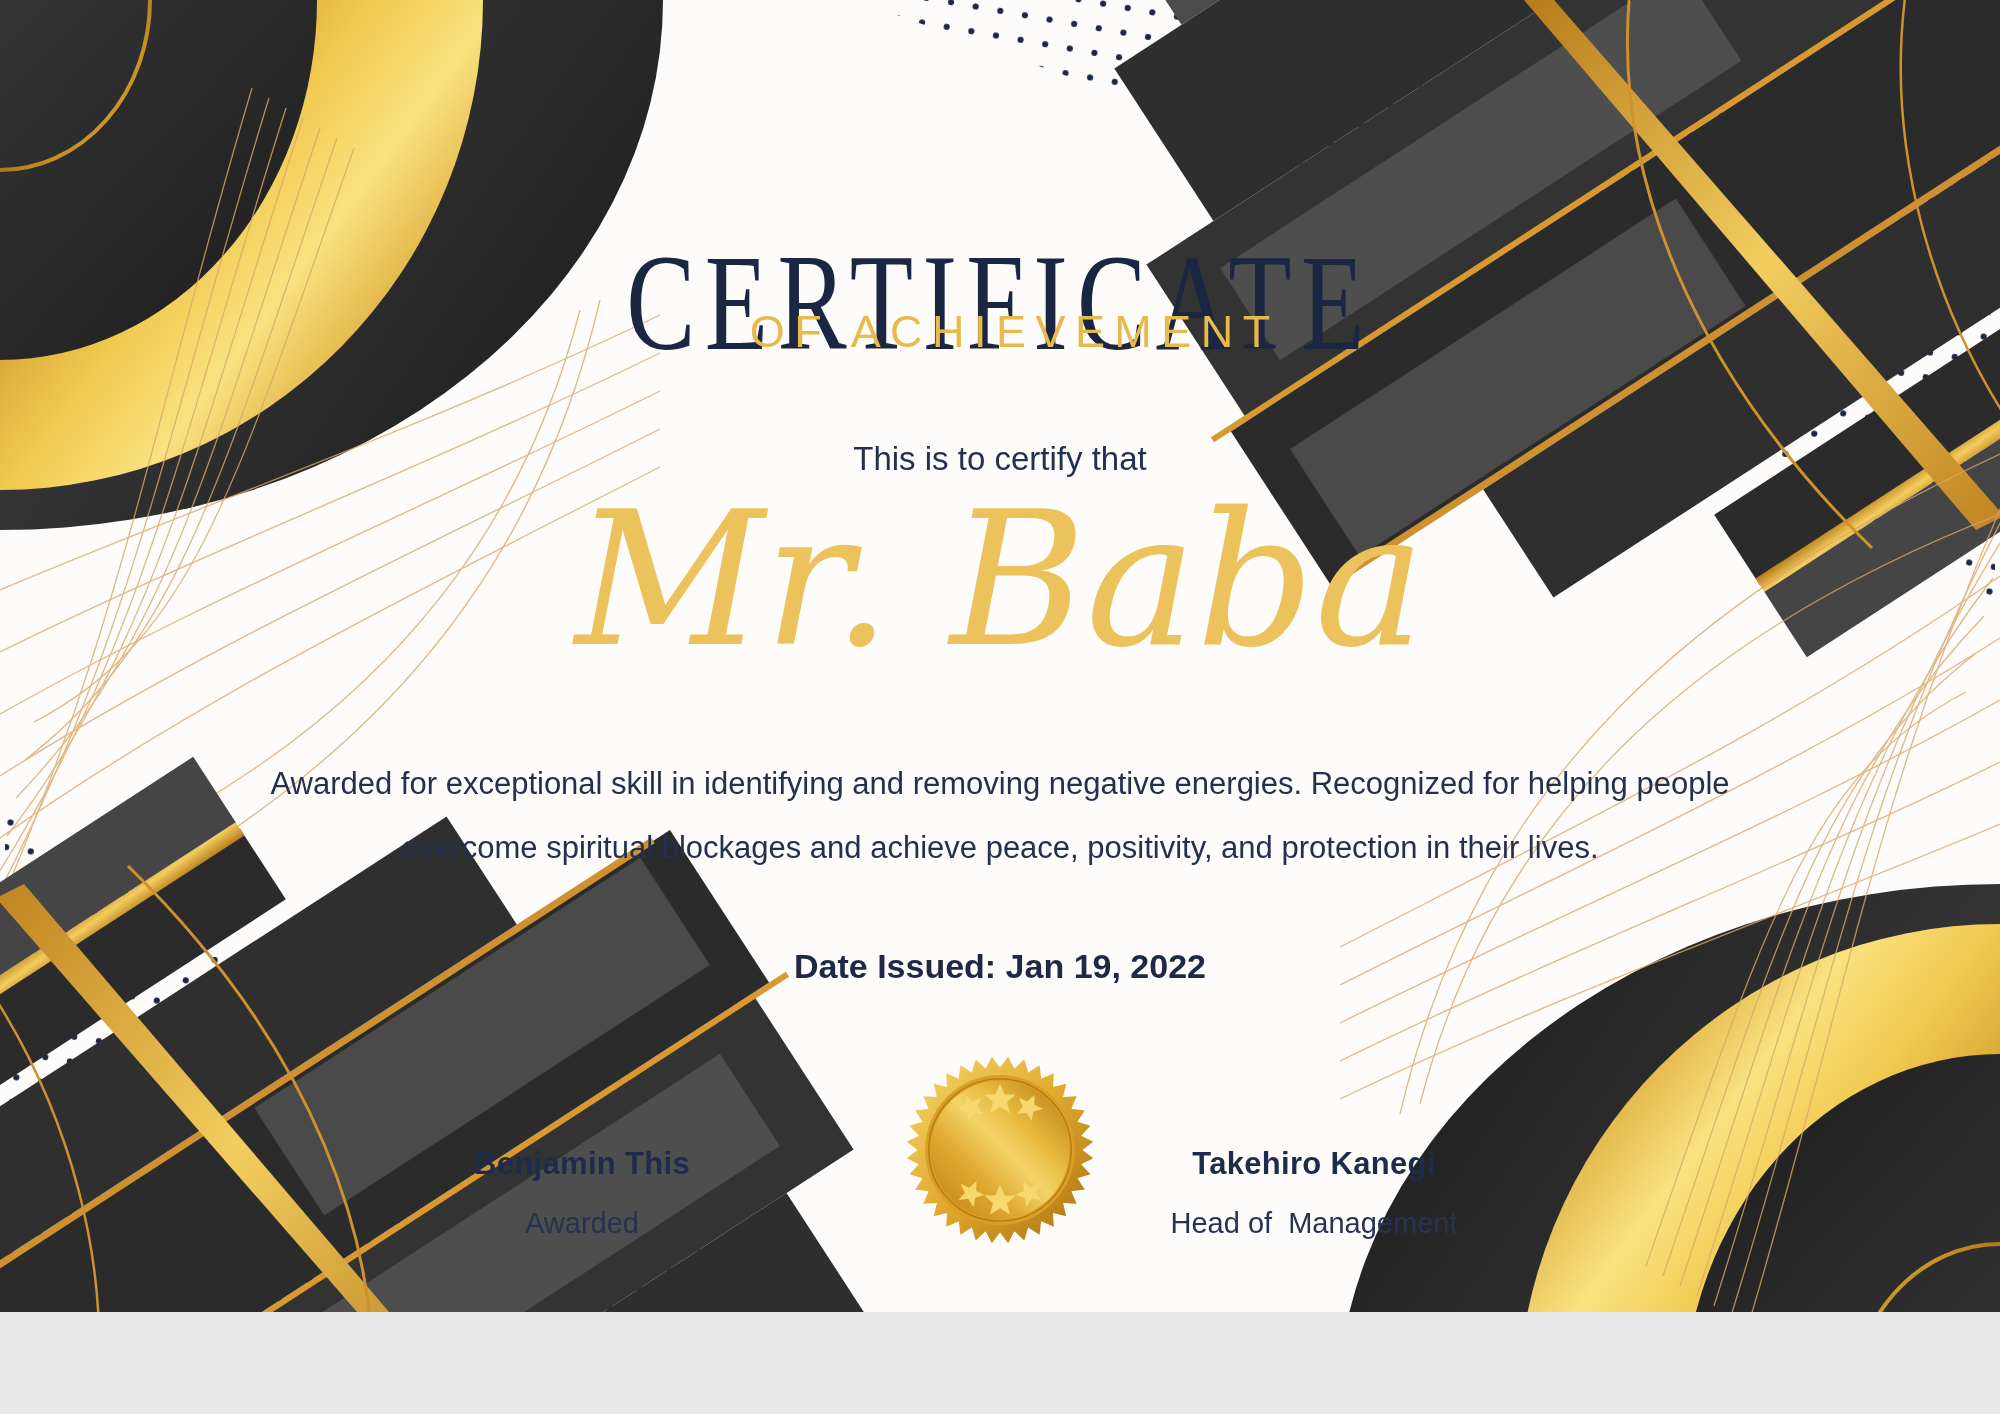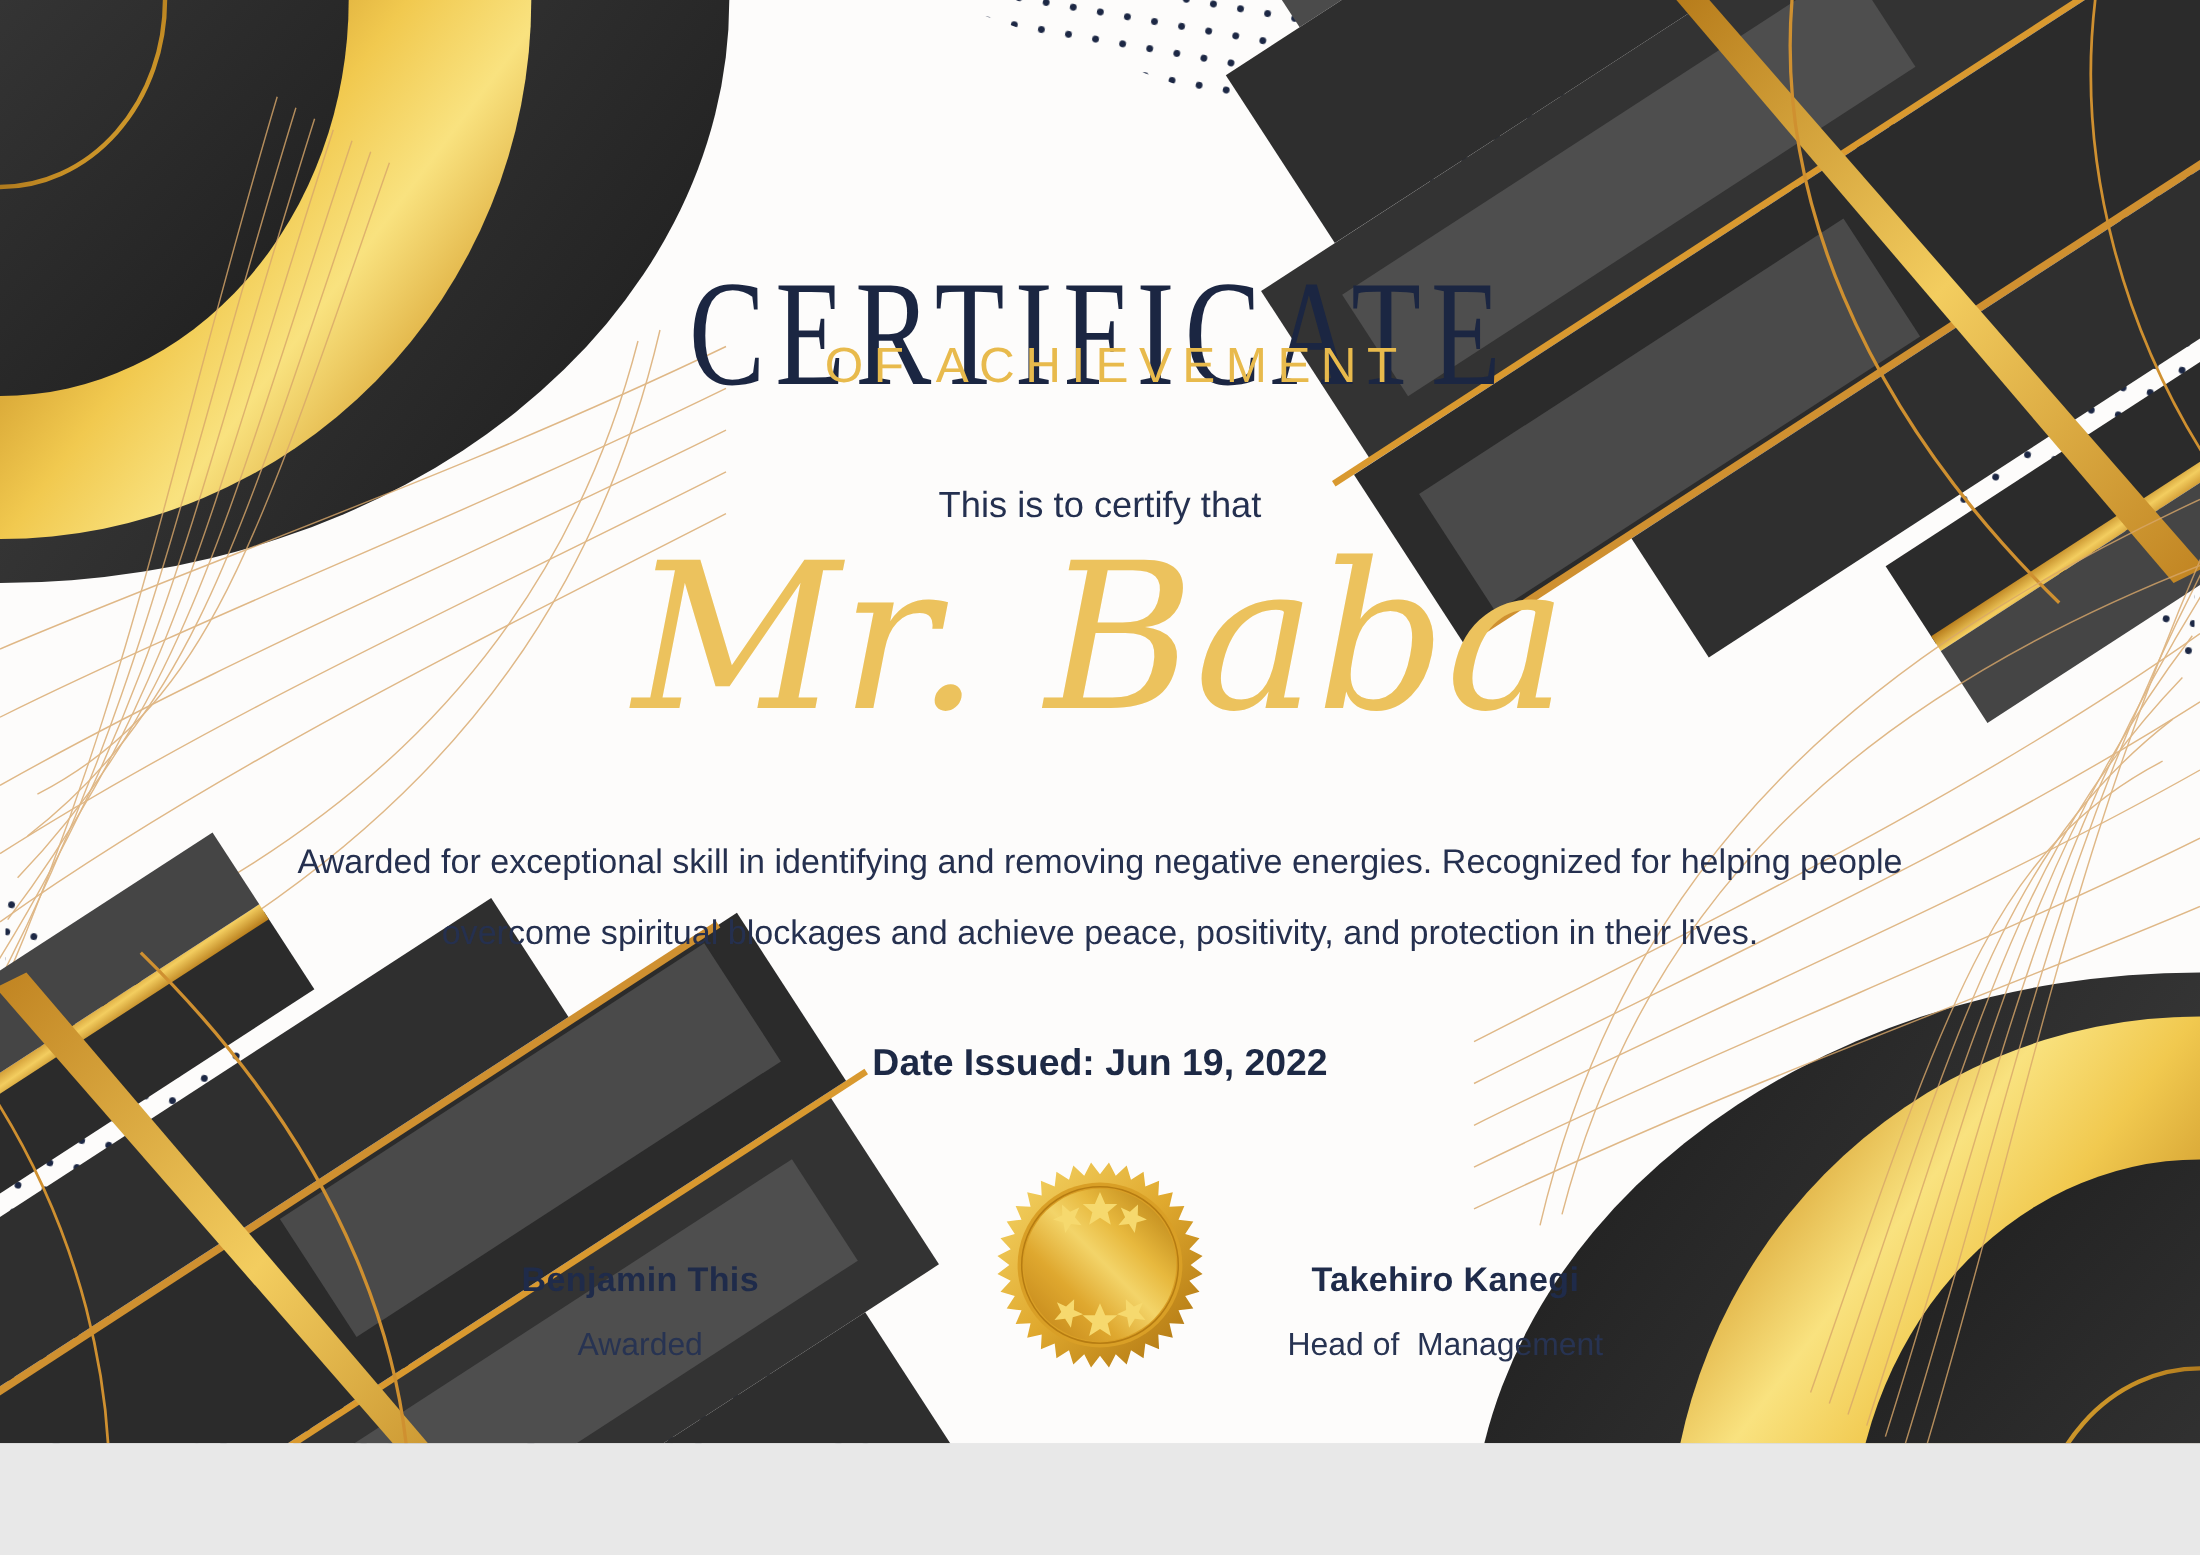--- a/index.html
+++ b/index.html
@@ -138,21 +138,21 @@
   <h1 class="txt title">CERTIFICATE</h1>
 
   <div class="txt subtitle">OF ACHIEVEMENT</div>
 
   <div class="txt recipient">Mr. Baba</div>
 
   <div class="txt intro">This is to certify that</div>
 
   <p class="txt description">Awarded for exceptional skill in identifying and removing negative energies. Recognized for helping people overcome spiritual blockages and achieve peace, positivity, and protection in their lives.</p>
 
-  <div class="txt date">Date Issued: Jun 19, 2022</div>
+  <div class="txt date">Date Issued: Jan 19, 2022</div>
 
   <svg class="medal" width="206" height="206" viewBox="-110 -110 220 220">
     <defs>
       <linearGradient id="sealGrad" x1="0" y1="0" x2="1" y2="1">
         <stop offset="0" stop-color="#f6d86b"></stop>
         <stop offset="0.5" stop-color="#e0a92e"></stop>
         <stop offset="1" stop-color="#a96f0e"></stop>
       </linearGradient>
       <linearGradient id="discGrad" x1="0" y1="1" x2="1" y2="0">
         <stop offset="0" stop-color="#bd7f14"></stop>

